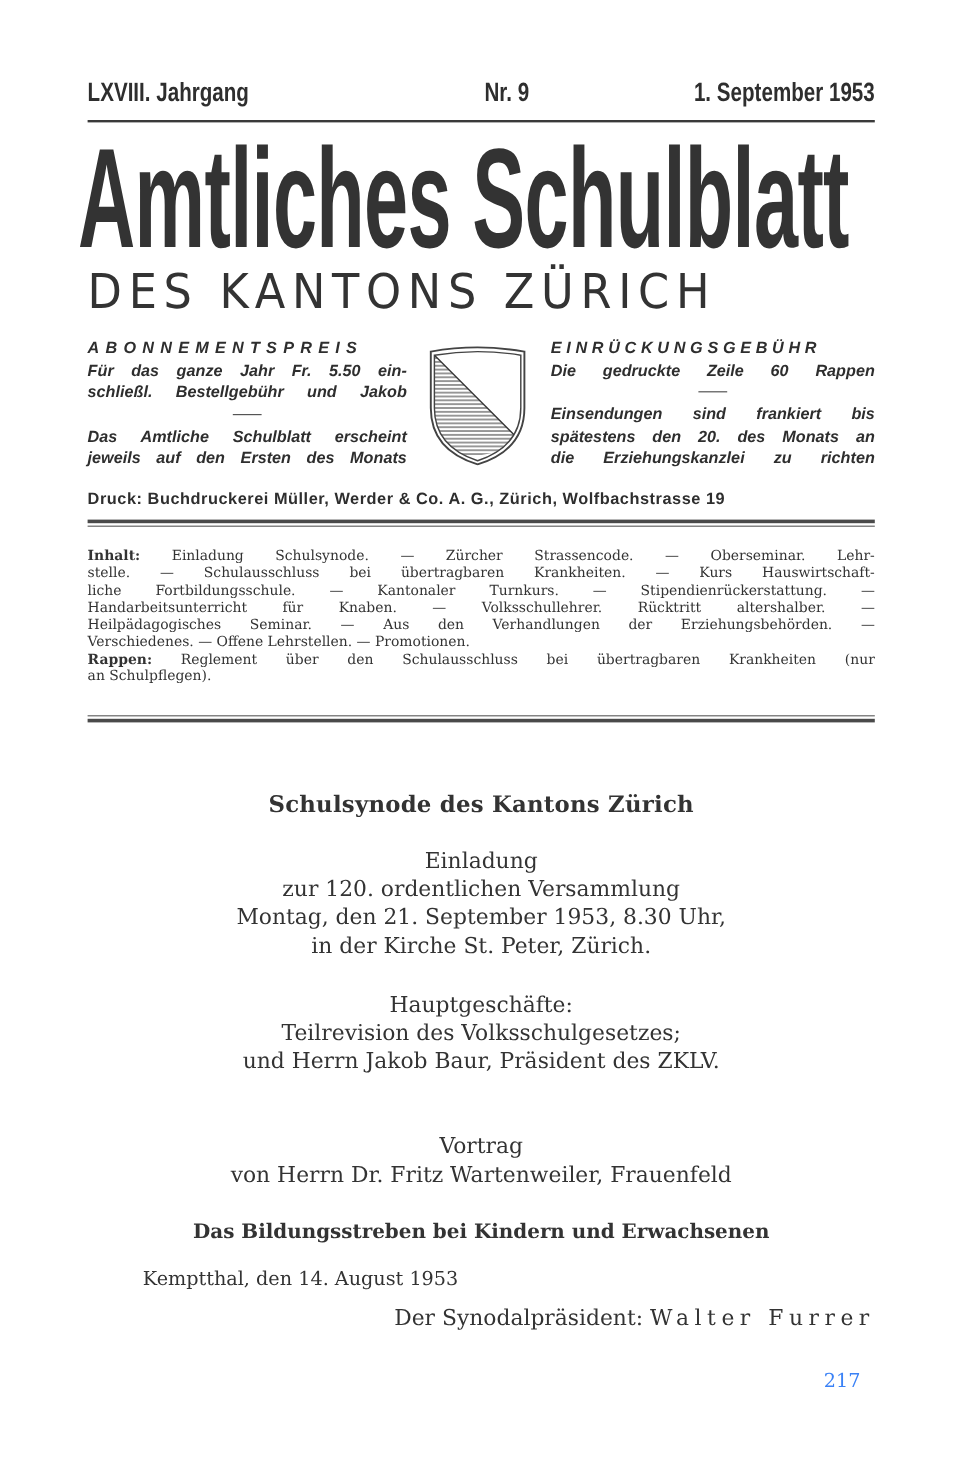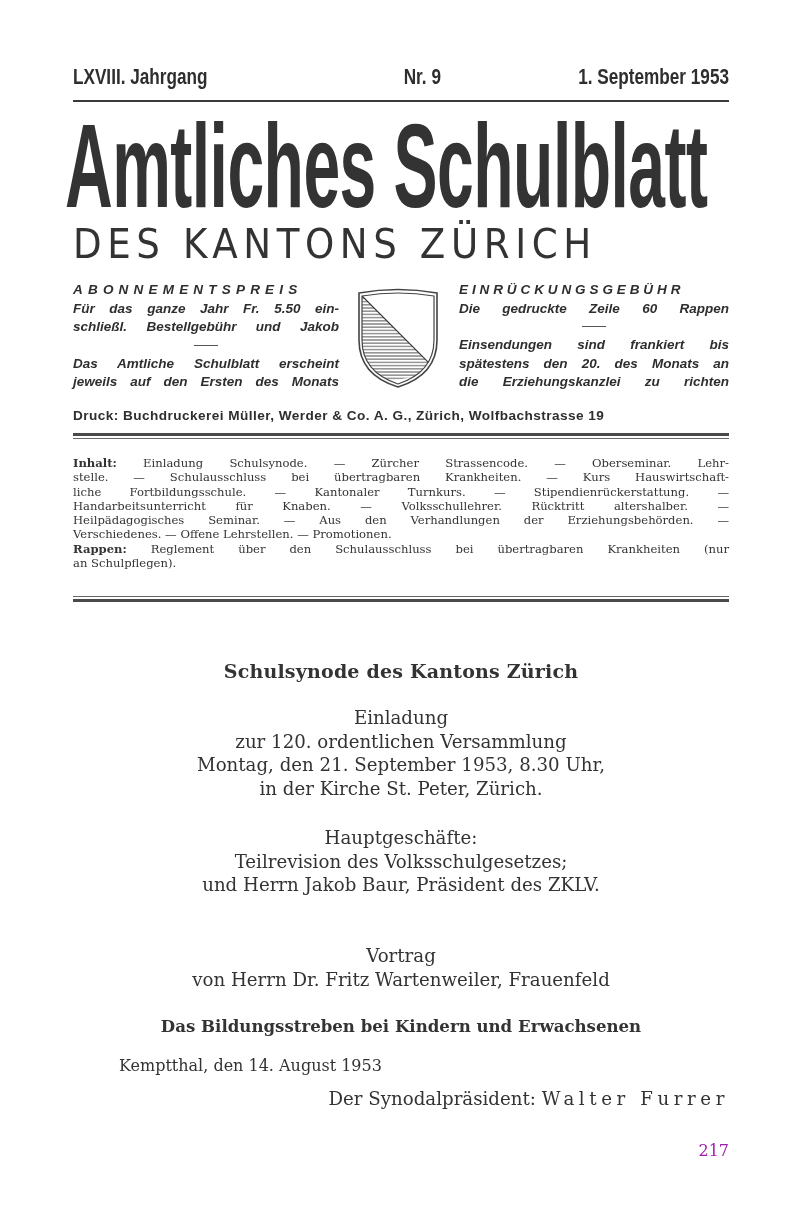--- a/index.html
+++ b/index.html
@@ -60,21 +60,21 @@
   .m-title { top: 660px; font-size: 19px; font-weight: bold; letter-spacing: 0.2px; }
   .m-block { font-size: 18.2px; line-height: 23.6px; }
   .m-inv { top: 706px; }
   .m-haupt { top: 826px; }
   .m-vortrag { top: 944px; }
   .m-topic { position: absolute; top: 1016px; left: 0; width: 656px; text-align: center;
     font-family: "DejaVu Serif", serif; font-weight: bold; font-size: 16.6px; color: #333; }
   .m-place { position: absolute; top: 1056px; left: 46px; font-family: "DejaVu Serif", serif; font-size: 16px; color: #333; white-space: nowrap; }
   .m-sign { position: absolute; top: 1088px; right: 0; font-family: "DejaVu Serif", serif; font-size: 18.2px; color: #333; white-space: nowrap; }
   .m-sign .spaced { letter-spacing: 4.6px; margin-top: 36px; }
-  .page-num { position: absolute; top: 1141px; right: 0; font-family: "DejaVu Serif", serif; font-size: 16px; color: #a21caf; }
+  .page-num { position: absolute; top: 1141px; right: 12px; font-family: "DejaVu Serif", serif; font-size: 16px; color: #3b82f6; }
 </style>
 </head>
 <body>
 
 <div class="page">
 
   <div class="issue-line">
     <span class="il-left">LXVIII. Jahrgang</span>
     <span class="il-mid">Nr. 9</span>
     <span class="il-right">1. September 1953</span>

